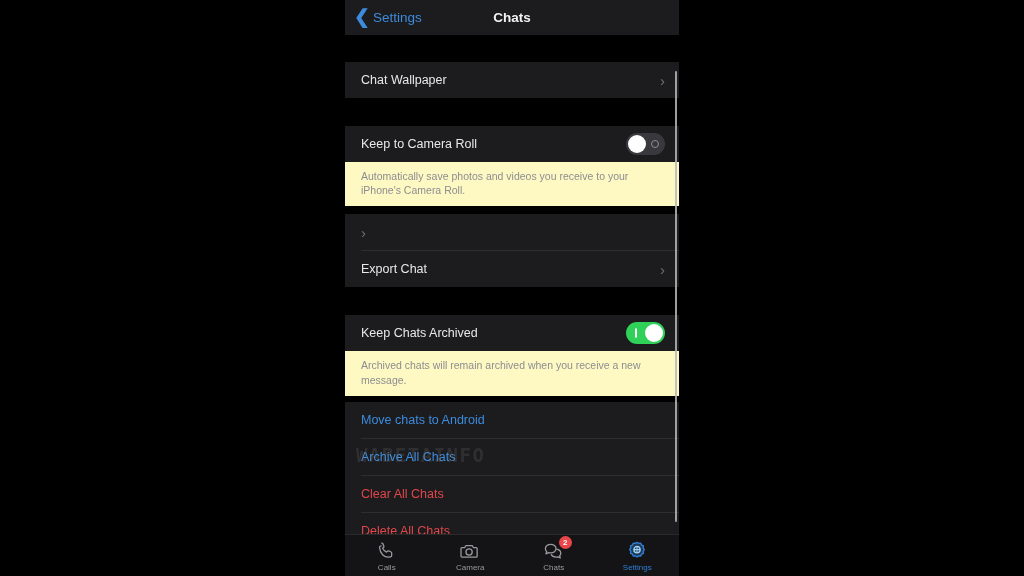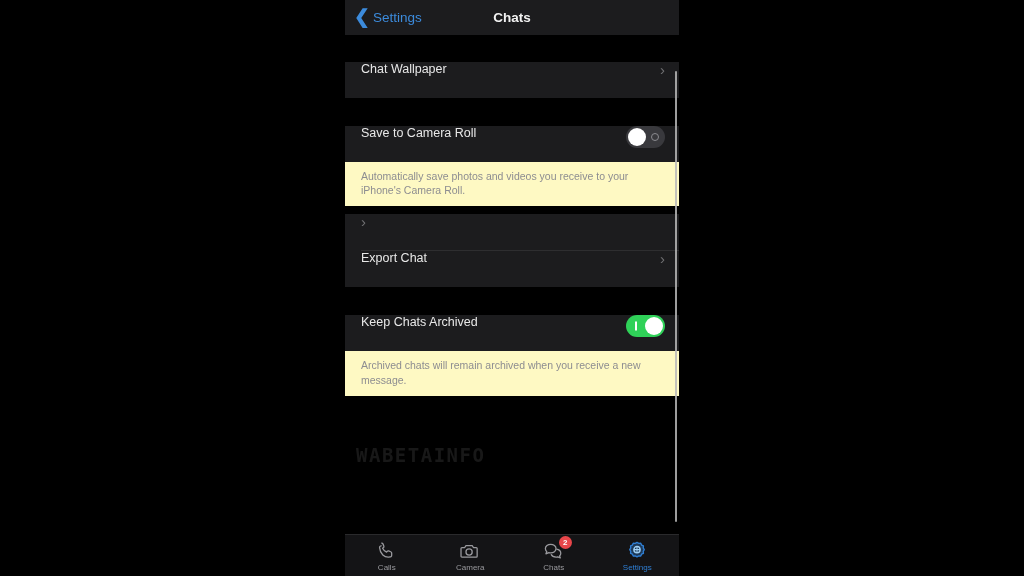--- a/index.html
+++ b/index.html
@@ -70,21 +70,21 @@
     border-radius: 1px;
     opacity: .85;
   }
 
   .gap { background: #000; }
   .group { background: #1c1c1e; }
 
   .row {
     position: relative;
     display: flex;
-    align-items: flex-start;
+    align-items: center;
     height: 36px;
     padding: 0 14px 0 16px;
     background: #1c1c1e;
     cursor: pointer;
   }
   .row-label {
     color: #e8e8e8;
     font-size: 12.5px;
     flex: 1;
     white-space: nowrap;
@@ -227,21 +227,21 @@
         <div class="row">
           <span class="row-label">Chat Wallpaper</span>
           <span class="row-chev">›</span>
         </div>
       </div>
 
       <div class="gap" style="height:28px"></div>
 
       <div class="group">
         <div class="row">
-          <span class="row-label">Save to Camera Roll</span>
+          <span class="row-label">Keep to Camera Roll</span>
           <div class="toggle off">
             <div class="t-mark"></div>
             <div class="knob"></div>
           </div>
         </div>
       </div>
       <div class="footnote">Automatically save photos and videos you receive to your iPhone's Camera Roll.</div>
 
       <div class="gap" style="height:8px"></div>
 
@@ -264,20 +264,29 @@
           <div class="toggle on">
             <div class="t-mark"></div>
             <div class="knob"></div>
           </div>
         </div>
       </div>
       <div class="footnote">Archived chats will remain archived when you receive a new message.</div>
 
       <div class="gap" style="height:6px"></div>
 
+      <div class="group">
+        <div class="action blue">Move chats to Android</div>
+        <div class="sep"></div>
+        <div class="action blue">Archive All Chats</div>
+        <div class="sep"></div>
+        <div class="action red">Clear All Chats</div>
+        <div class="sep"></div>
+        <div class="action red">Delete All Chats</div>
+      </div>
 
       <div class="scrollbar"></div>
       <div class="watermark">WABETAINFO</div>
     </div>
 
     <div class="tabbar">
 
 
       <div class="tab">
         <div class="tab-icon">

